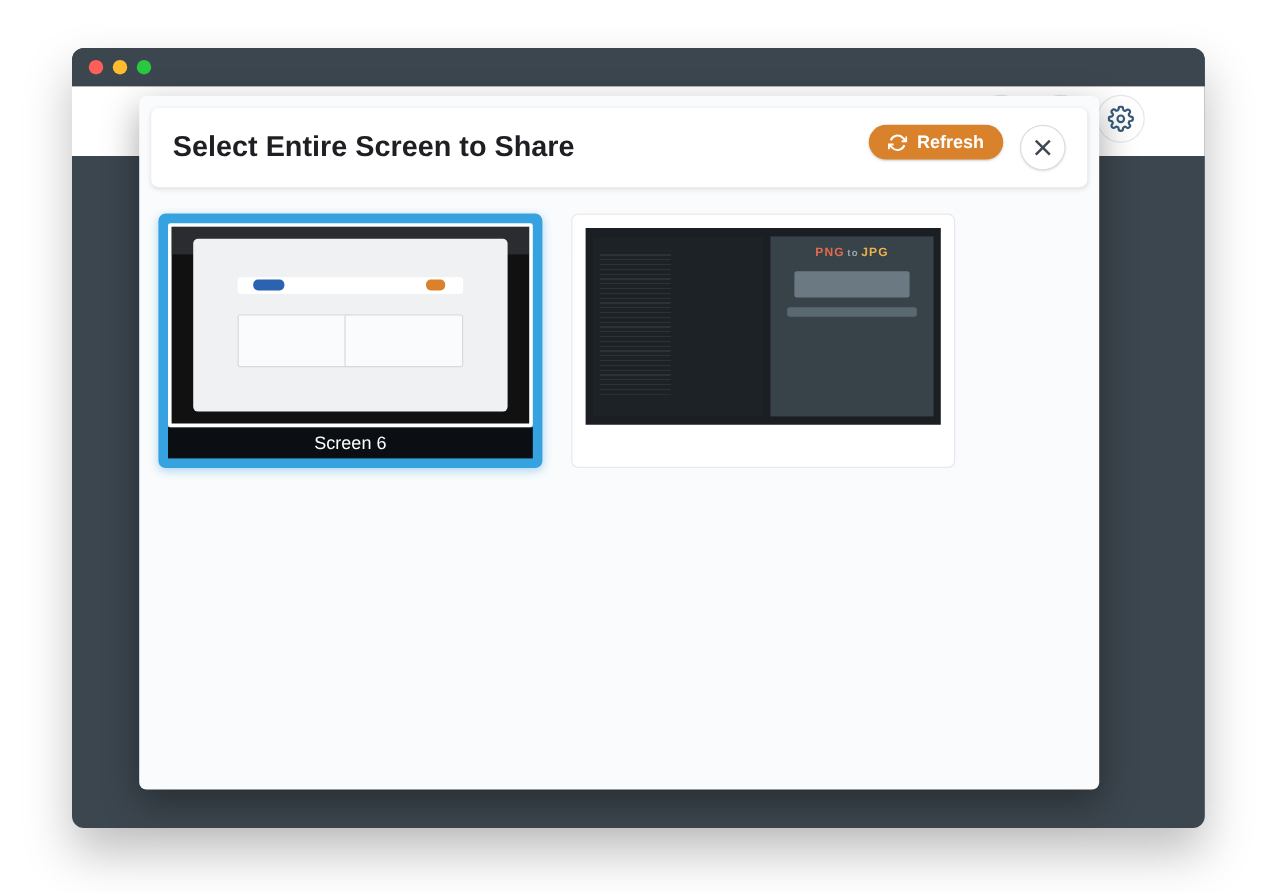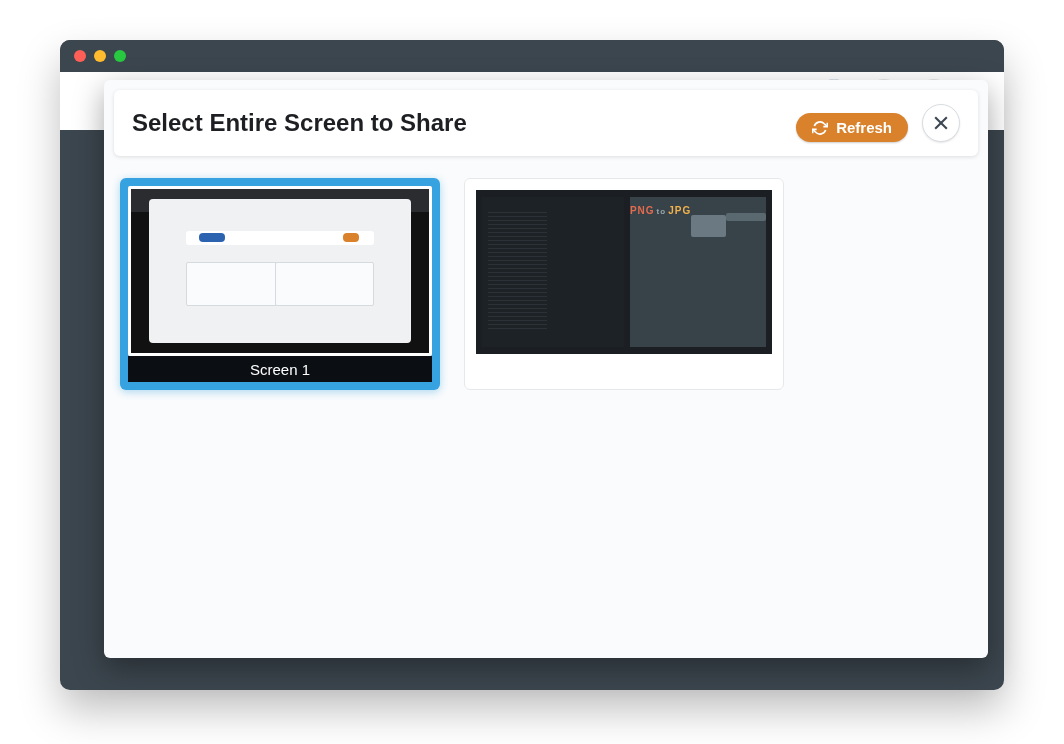--- a/index.html
+++ b/index.html
@@ -57,39 +57,39 @@
     background:#fff; border:1px solid #e4e7ea;
     display:flex; align-items:center; justify-content:center;
     color:#395a7a;
   }
   .bg-icon.blue { background:#3b7ad9; color:#fff; }
   .bg-icon svg { width:22px; height:22px; }
 
   
   .dialog {
     position: absolute;
-    left: 104px; top: 80px;
-    width: 884px; height: 578px;
+    left: 116px; top: 80px;
+    width: 800px; height: 578px;
     background: #fafbfc;
     border-radius: 6px;
     box-shadow: 0 10px 30px rgba(0,0,0,0.35);
     overflow: hidden;
   }
   .dialog-header {
     display:flex; align-items:center; justify-content:space-between;
     padding: 14px 18px;
     background:#fff;
     border-radius:6px;
     margin:10px;
     box-shadow: 0 1px 4px rgba(0,0,0,0.12);
   }
   .dialog-title {
     font-size:24px; font-weight:700; color:#1d1f23;
   }
-  .header-right { display:flex; align-items:flex-end; gap:14px; }
+  .header-right { display:flex; align-items:flex-start; gap:14px; }
   .refresh-btn {
     background:#d9822b;
     color:#fff;
     border:none;
     border-radius:16px;
     padding:6px 16px;
     font-size:15px; font-weight:600;
     display:flex; align-items:center; gap:8px;
     cursor:pointer;
     box-shadow: 0 1px 2px rgba(0,0,0,0.2);
@@ -164,21 +164,21 @@
     background:#1d2227;
   }
   .thumb.dark .code-lines::before {
     content:""; position:absolute; left:4%; top:8%; width:42%; height:80%;
     background: repeating-linear-gradient(#1d2227 0 3px, #3a4147 3px 4px);
     opacity:0.5;
   }
   .thumb.dark .right-pane {
     position:absolute; right:2%; top:4%; width:46%; bottom:4%;
     background:#384249;
-    display:flex; flex-direction:row; justify-content:flex-start;
+    display:flex; flex-direction:column; align-items:center; justify-content:flex-start;
     padding-top:8px;
   }
   .png-jpg { font-size:10px; font-weight:700; letter-spacing:1px; }
   .png-jpg .p { color:#e36b4e; }
   .png-jpg .t { color:#9aa5ab; font-size:8px; padding:0 2px; }
   .png-jpg .j { color:#f0b24e; }
   .right-box {
     margin-top:10px; width:70%; height:22px;
     background:#6b7a82; border-radius:2px;
   }
@@ -262,21 +262,21 @@
       <div class="thumb">
         <div class="thumb-chrome"></div>
         <div class="thumb-inner-light">
           <div class="thumb-header-pill"></div>
           <div class="thumb-blue-dot"></div>
           <div class="thumb-orange-dot"></div>
           <div class="thumb-card1"></div>
           <div class="thumb-card2"></div>
         </div>
       </div>
-      <div class="screen-label-bar">Screen 1</div>
+      <div class="screen-label-bar">Screen 6</div>
     </div>
 
     <div class="screen-card unselected">
       <div class="thumb dark">
         <div class="code-pane code-lines"></div>
         <div class="right-pane">
           <div class="png-jpg">
             <span class="p">PNG</span><span class="t">to</span><span class="j">JPG</span>
           </div>
           <div class="right-box"></div>

